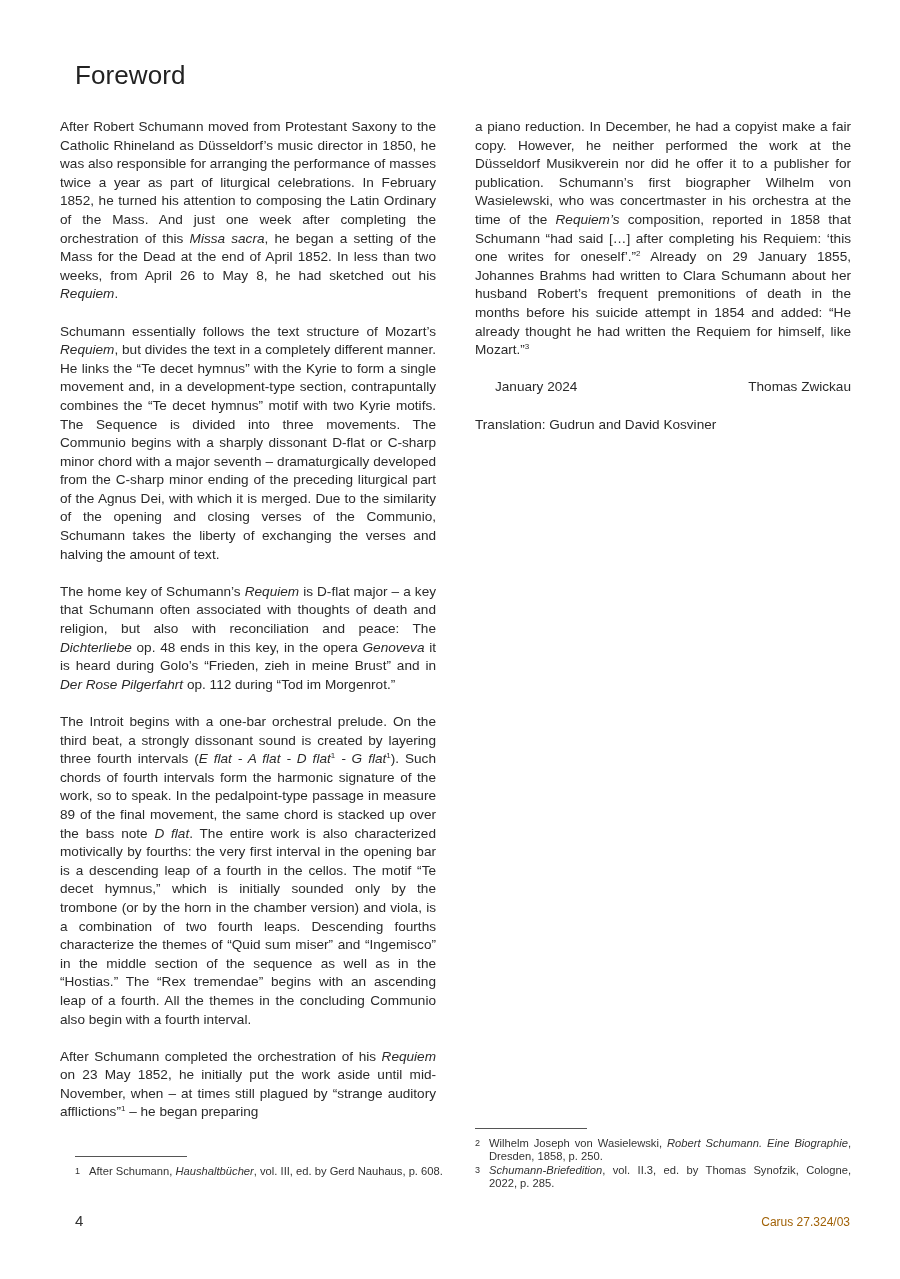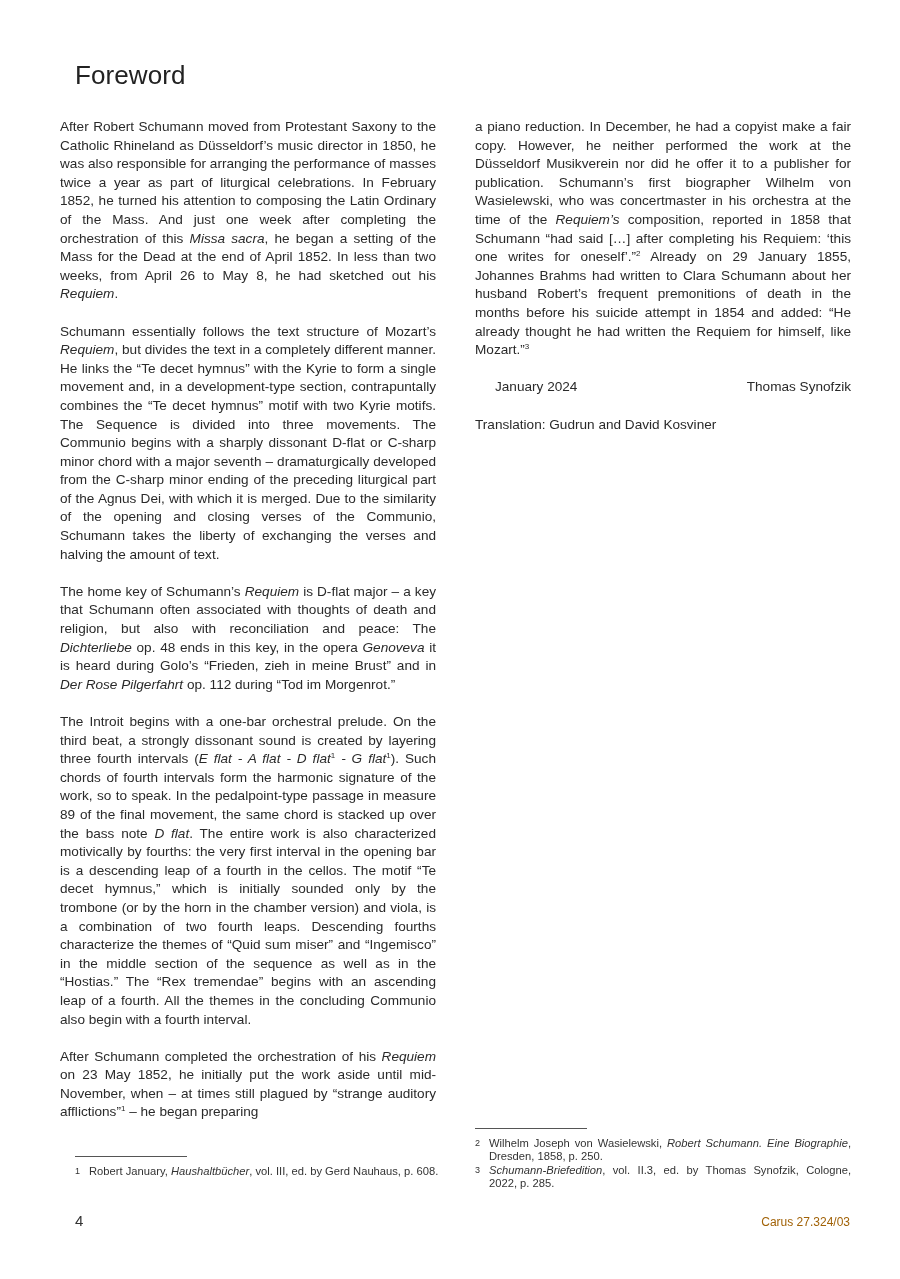--- a/index.html
+++ b/index.html
@@ -41,32 +41,32 @@
 
   <p><span>After Schumann completed the orchestration of his </span><i>Requiem</i><span> on 23 May 1852, he initially put the work aside until mid-November, when – at times still plagued by “strange auditory afflictions”</span><sup class="fn">1</sup><span> – he began preparing</span></p>
 </div>
 
 <div class="col right">
   <p><span>a piano reduction. In December, he had a copyist make a fair copy. However, he neither performed the work at the Düsseldorf Musikverein nor did he offer it to a publisher for publication. Schumann’s first biographer Wilhelm von Wasielewski, who was concertmaster in his orchestra at the time of the </span><i>Requiem’s</i><span> composition, reported in 1858 that Schumann “had said […] after completing his Requiem: ‘this one writes for oneself’.”</span><sup class="fn">2</sup><span> Already on 29 January 1855, Johannes Brahms had written to Clara Schumann about her husband Robert’s frequent premonitions of death in the months before his suicide attempt in 1854 and added: “He already thought he had written the Requiem for himself, like Mozart.”</span><sup class="fn">3</sup></p>
 
   <div style="margin-bottom:18.6px;margin-left:20px;">
     <div class="sigrow">
       <span>January 2024</span>
-      <span>Thomas Synofzik</span>
+      <span>Thomas Zwickau</span>
     </div>
   </div>
 
   <p style="text-align:left;">Translation: Gudrun and David Kosviner</p>
 </div>
 
 <div class="footnotes left">
   <div class="fn-rule"></div>
   <div class="fn-item">
     <span class="fn-num">1</span>
-    <span class="fn-text"><span>Robert January, </span><i>Haushaltbücher</i><span>, vol. III, ed. by Gerd Nauhaus, p. 608.</span></span>
+    <span class="fn-text"><span>After Schumann, </span><i>Haushaltbücher</i><span>, vol. III, ed. by Gerd Nauhaus, p. 608.</span></span>
   </div>
 </div>
 
 <div class="footnotes right">
   <div class="fn-rule"></div>
   <div class="fn-item">
     <span class="fn-num">2</span>
     <span class="fn-text"><span>Wilhelm Joseph von Wasielewski, </span><i>Robert Schumann. Eine Biographie</i><span>, Dresden, 1858, p. 250.</span></span>
   </div>
   <div class="fn-item">

